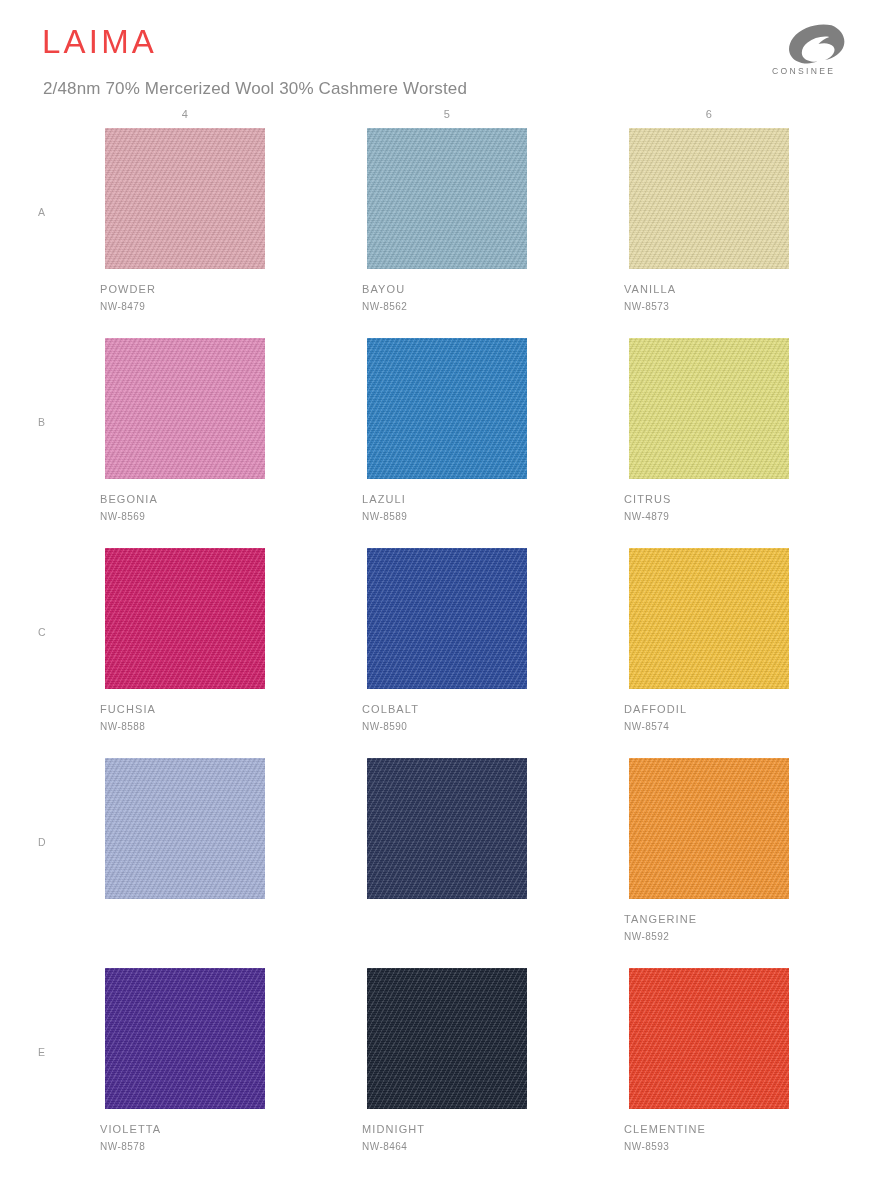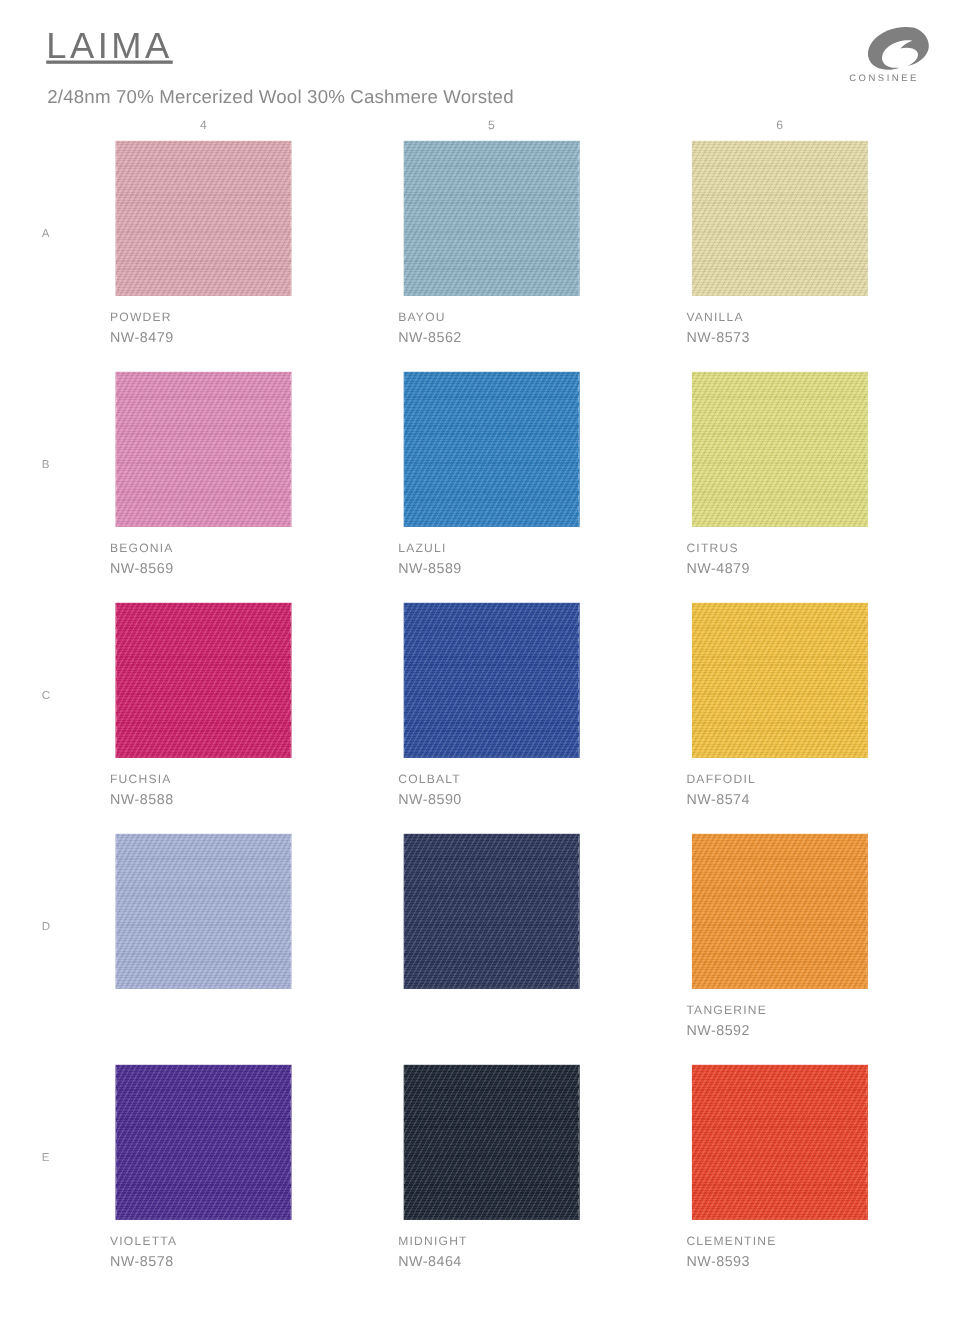--- a/index.html
+++ b/index.html
@@ -22,25 +22,24 @@
     left: 0; top: 0;
     width: 890px;
     height: 100px;
   }
   .brand-title {
     position: absolute;
     left: 42px;
     top: 22px;
     font-size: 33px;
     letter-spacing: 3.2px;
-    color: #737373;
+    color: #ef4444;
     font-weight: 300;
     line-height: 40px;
     white-space: nowrap;
-    text-decoration: underline;
   }
   .brand-subtitle {
     position: absolute;
     left: 43px;
     top: 79px;
     font-size: 17px;
     letter-spacing: 0.15px;
     color: #8a8a8a;
     font-weight: 400;
     white-space: nowrap;
@@ -176,21 +175,21 @@
     text-align: left;
   }
   .swatch-name {
     font-size: 11px;
     color: #8f8f8f;
     letter-spacing: 1.1px;
     line-height: 17px;
     white-space: nowrap;
   }
   .swatch-code {
-    font-size: 13px;
+    font-size: 10px;
     color: #8f8f8f;
     letter-spacing: 0.45px;
     line-height: 17px;
     white-space: nowrap;
   }
 </style>
 </head>
 <body>
 
 <div class="header">

